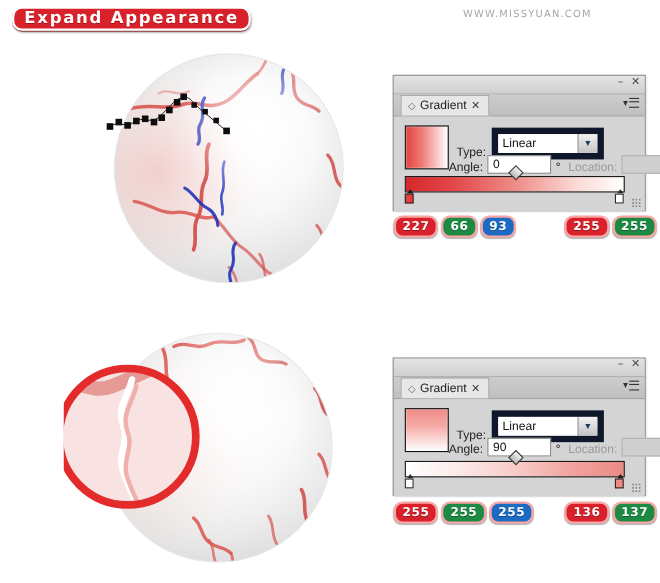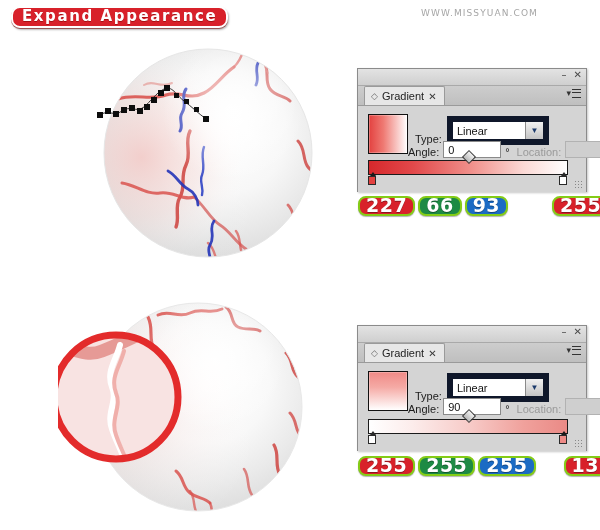--- a/index.html
+++ b/index.html
@@ -168,25 +168,25 @@
       radial-gradient(#7e7e7e 40%, transparent 41%);
     background-size:3px 3px;
     opacity:.9;
   }
 
   
   .badge-row{position:absolute;display:flex;}
   .badge-group{display:flex;gap:3px;}
   .badge{
     font-family:"DejaVu Sans",sans-serif;
-    font-weight:bold;font-size:19px;
+    font-weight:bold;font-size:11px;
     color:#ffffff;
     padding:1px 6px 2px 6px;
     border-radius:8px;
-    border:2px solid #84cc16;
+    border:2px solid #fca5a5;
     line-height:13px;
     box-shadow:0 1px 1px rgba(0,0,0,.3);
     text-shadow:0 1px 0 rgba(0,0,0,.35);
     letter-spacing:.5px;
   }
   .badge.r{background:#d8212a;}
   .badge.g{background:#1d8a44;}
   .badge.b{background:#1b6bc4;}
 
   #badges-1{left:358px;top:196px;}

